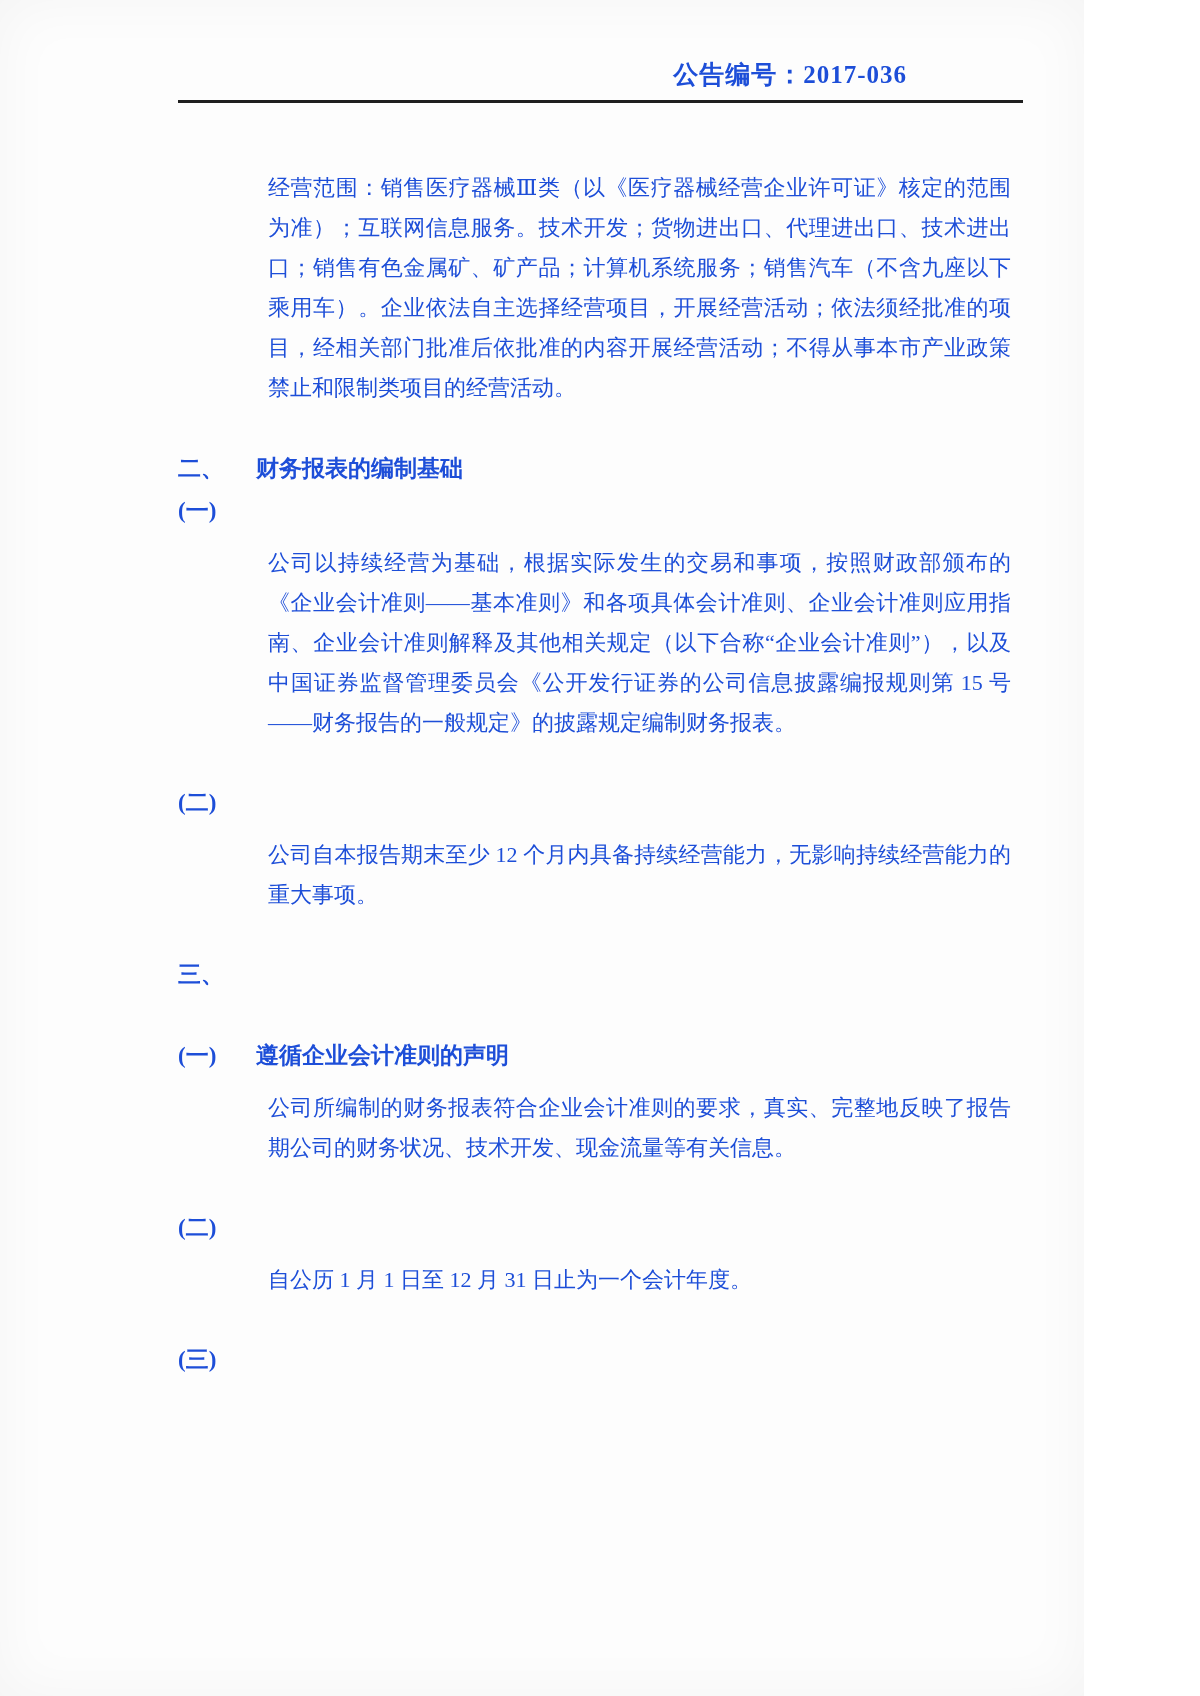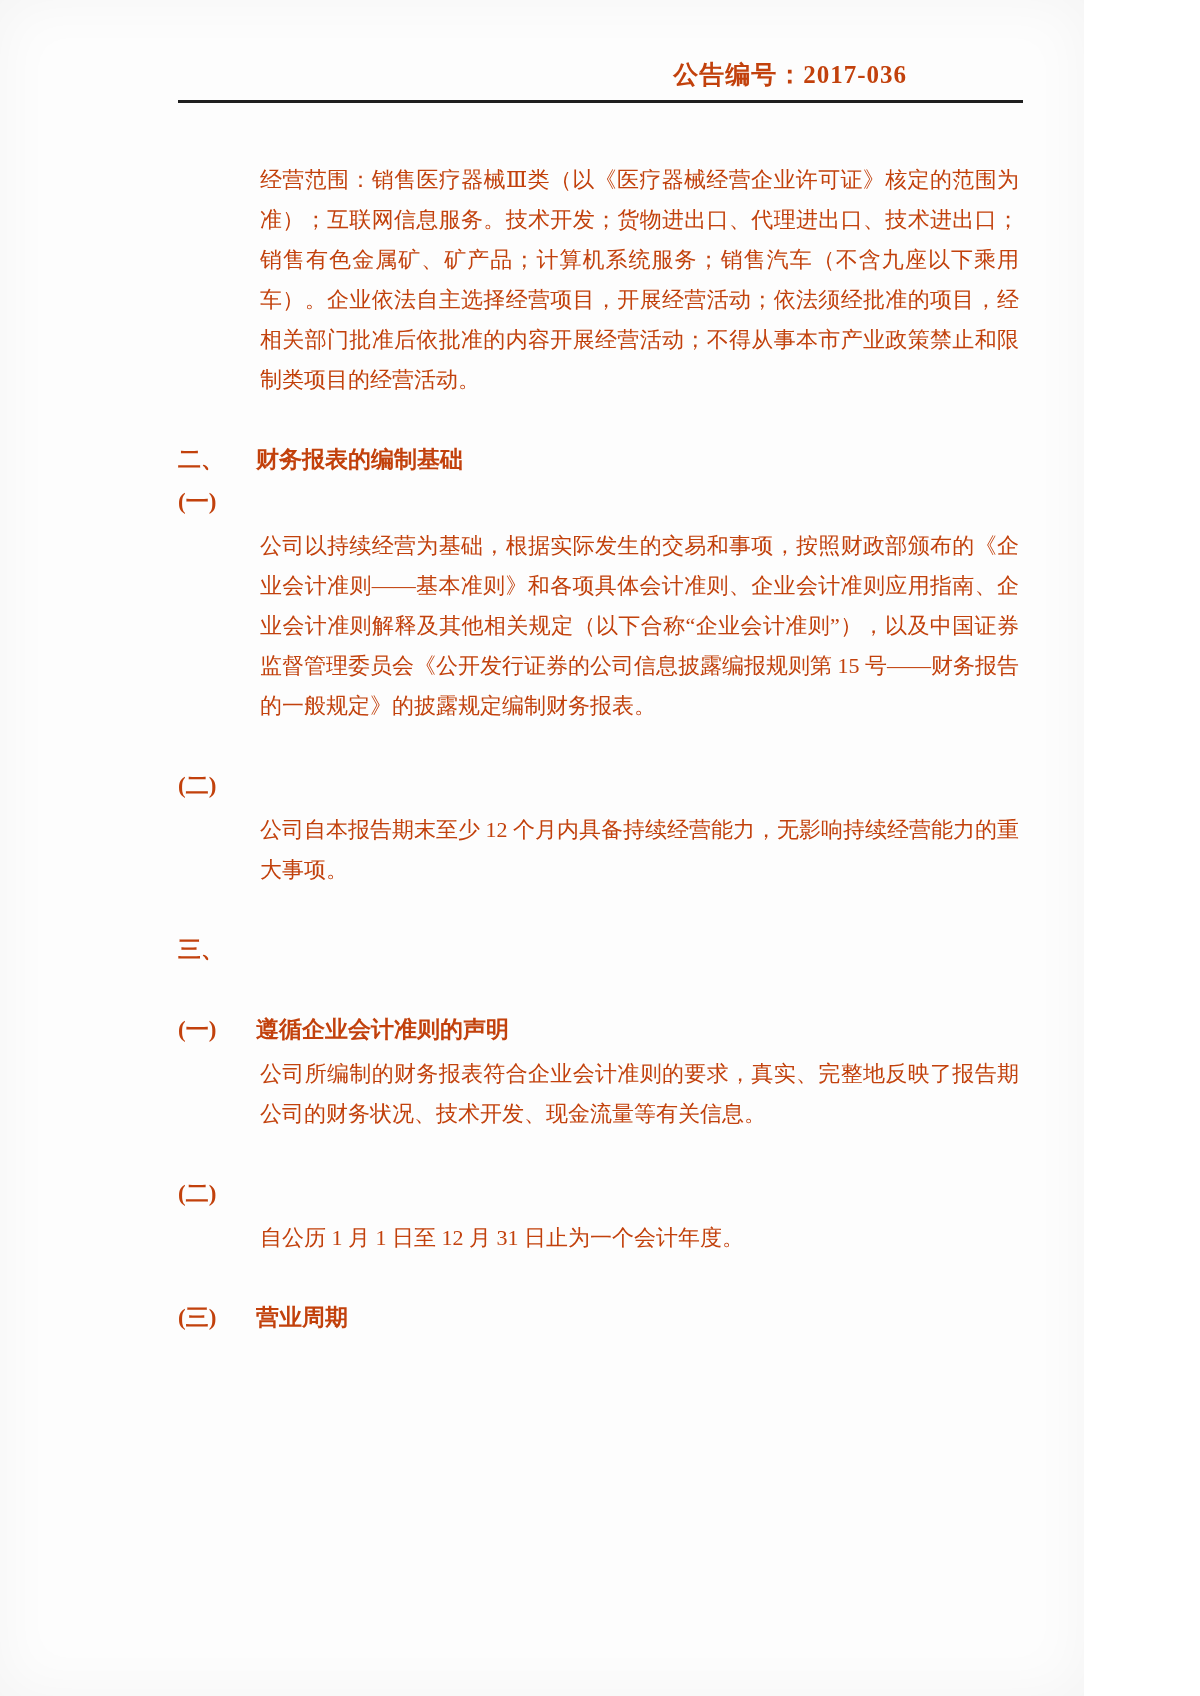--- a/index.html
+++ b/index.html
@@ -7,21 +7,21 @@
     padding: 0;
     background: #ffffff;
   }
   .page {
     position: relative;
     width: 1084px;
     height: 1696px;
     background: #fdfdfd;
     box-shadow: inset 0 0 60px rgba(0,0,0,0.04);
     overflow: hidden;
-    color: #c2410c;
+    color: #1d4ed8;
     font-family: "Liberation Serif", "DejaVu Serif", serif;
   }
   .header {
     position: absolute;
     top: 58px;
     right: 177px;
     font-size: 25px;
     font-weight: bold;
     letter-spacing: 1px;
     white-space: nowrap;
@@ -36,40 +36,39 @@
   }
   .content {
     position: absolute;
     top: 156px;
     left: 178px;
     width: 845px;
     font-size: 22px;
     line-height: 40px;
   }
   .para {
-    margin: 4px;
+    margin: 12px;
     padding-left: 78px;
     text-align: justify;
     text-justify: inter-ideograph;
   }
   .heading {
     display: flex;
     align-items: baseline;
     font-family: "Liberation Sans", "DejaVu Sans", sans-serif;
     font-weight: bold;
     font-size: 23px;
     line-height: 40px;
   }
   .heading .label {
     flex: 0 0 78px;
     font-family: "Liberation Serif", "DejaVu Serif", serif;
   }
   .heading .title {
     flex: 1;
-    font-family: Liberation Serif, serif;
   }
   .gap {
     margin-top: 40px;
   }
   .tight {
     margin-top: 2px;
   }
 </style>
 </head>
 <body>
@@ -117,18 +116,17 @@
     <p class="para">公司所编制的财务报表符合企业会计准则的要求，真实、完整地反映了报告期公司的财务状况、技术开发、现金流量等有关信息。</p>
 
     <div class="heading gap">
       <span class="label">(二)</span>
     </div>
 
     <p class="para">自公历 1 月 1 日至 12 月 31 日止为一个会计年度。</p>
 
     <div class="heading gap">
       <span class="label">(三)</span>
-      <span class="title">营业周期</span>
     </div>
 
 
   </div>
 </div>
 
 </body></html>

